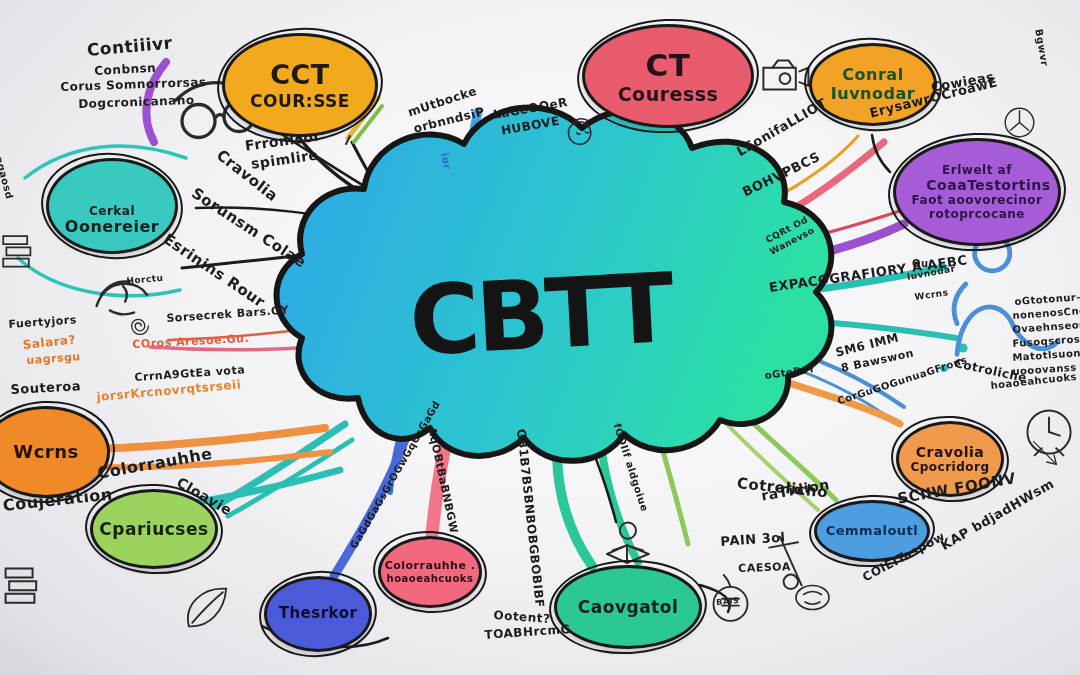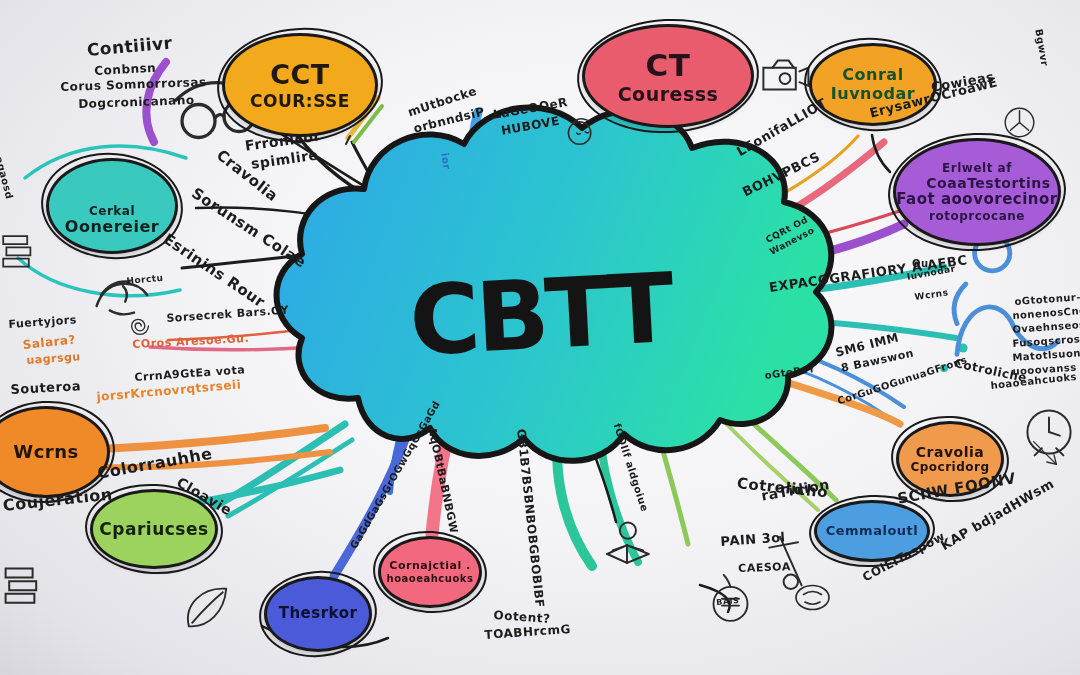--- a/index.html
+++ b/index.html
@@ -192,21 +192,21 @@
     </div>
     <div class="bubble" style="left: 809px; top: 43px; width: 128px; height: 83px; background: rgb(242, 163, 37); color: #14532d;">
       <div class="ring" style="transform: rotate(4deg);"></div>
       <div class="bl" style="font-size: 16px;">Conral</div>
       <div class="bl" style="font-size: 16px;">Iuvnodar</div>
     </div>
     <div class="bubble" style="left: 893px; top: 138px; width: 168px; height: 108px; background: rgb(165, 92, 214); color: rgb(45, 20, 70);">
       <div class="ring" style="transform: rotate(-3deg);"></div>
       <div class="bl" style="font-size: 12px;">Erlwelt af</div>
       <div class="bl" style="font-size: 14px; margin-left: 23px;">CoaaTestortins</div>
-      <div class="bl" style="font-size: 15px;">Faot aoovorecinor</div>
+      <div class="bl" style="font-size: 12px;">Faot aoovorecinor</div>
       <div class="bl" style="font-size: 12px;">rotoprcocane</div>
     </div>
     <div class="bubble" style="left: 46px; top: 158px; width: 132px; height: 96px; background: rgb(58, 201, 191); color: rgb(17, 33, 31);">
       <div class="ring" style="transform: rotate(5deg);"></div>
       <div class="bl" style="font-size: 12px; margin-top: 29px;">Cerkal</div>
       <div class="bl" style="font-size: 16px;">Oonereier</div>
     </div>
     <div class="bubble" style="left: -18px; top: 406px; width: 128px; height: 92px; background: rgb(240, 138, 40); color: rgb(35, 19, 7);">
       <div class="ring" style="transform: rotate(-4deg);"></div>
       <div class="bl" style="font-size: 18px;">Wcrns</div>
@@ -214,22 +214,26 @@
     <div class="bubble" style="left: 90px; top: 489px; width: 128px; height: 80px; background: rgb(156, 211, 94); color: rgb(22, 35, 11);">
       <div class="ring" style="transform: rotate(3deg);"></div>
       <div class="bl" style="font-size: 17px;">Cpariucses</div>
     </div>
     <div class="bubble" style="left: 264px; top: 576px; width: 108px; height: 76px; background: rgb(74, 90, 216); color: rgb(14, 16, 51);">
       <div class="ring" style="transform: rotate(-5deg);"></div>
       <div class="bl" style="font-size: 15px;">Thesrkor</div>
     </div>
     <div class="bubble" style="left: 378px; top: 536px; width: 104px; height: 72px; background: rgb(242, 105, 127); color: rgb(43, 14, 20);">
       <div class="ring" style="transform: rotate(4deg);"></div>
-      <div class="bl" style="font-size: 11px;">Cornajctial .</div>
+      <div class="bl" style="font-size: 11px;">Colorrauhhe .</div>
       <div class="bl" style="font-size: 10px;">hoaoeahcuoks</div>
+    </div>
+    <div class="bubble" style="left: 554px; top: 565px; width: 148px; height: 84px; background: rgb(43, 199, 149); color: rgb(12, 34, 25);">
+      <div class="ring" style="transform: rotate(-3deg);"></div>
+      <div class="bl" style="font-size: 17px;">Caovgatol</div>
     </div>
     <div class="bubble" style="left: 896px; top: 421px; width: 108px; height: 76px; background: rgb(240, 154, 78); color: rgb(35, 19, 7);">
       <div class="ring" style="transform: rotate(4deg);"></div>
       <div class="bl" style="font-size: 14px;">Cravolia</div>
       <div class="bl" style="font-size: 12px; text-align: center;">Cpocridorg</div>
     </div>
     <div class="bubble" style="left: 814px; top: 500px; width: 116px; height: 62px; background: rgb(77, 158, 224); color: rgb(15, 45, 84);">
       <div class="ring" style="transform: rotate(-3deg);"></div>
       <div class="bl" style="font-size: 13px;">Cemmaloutl</div>
     </div>

